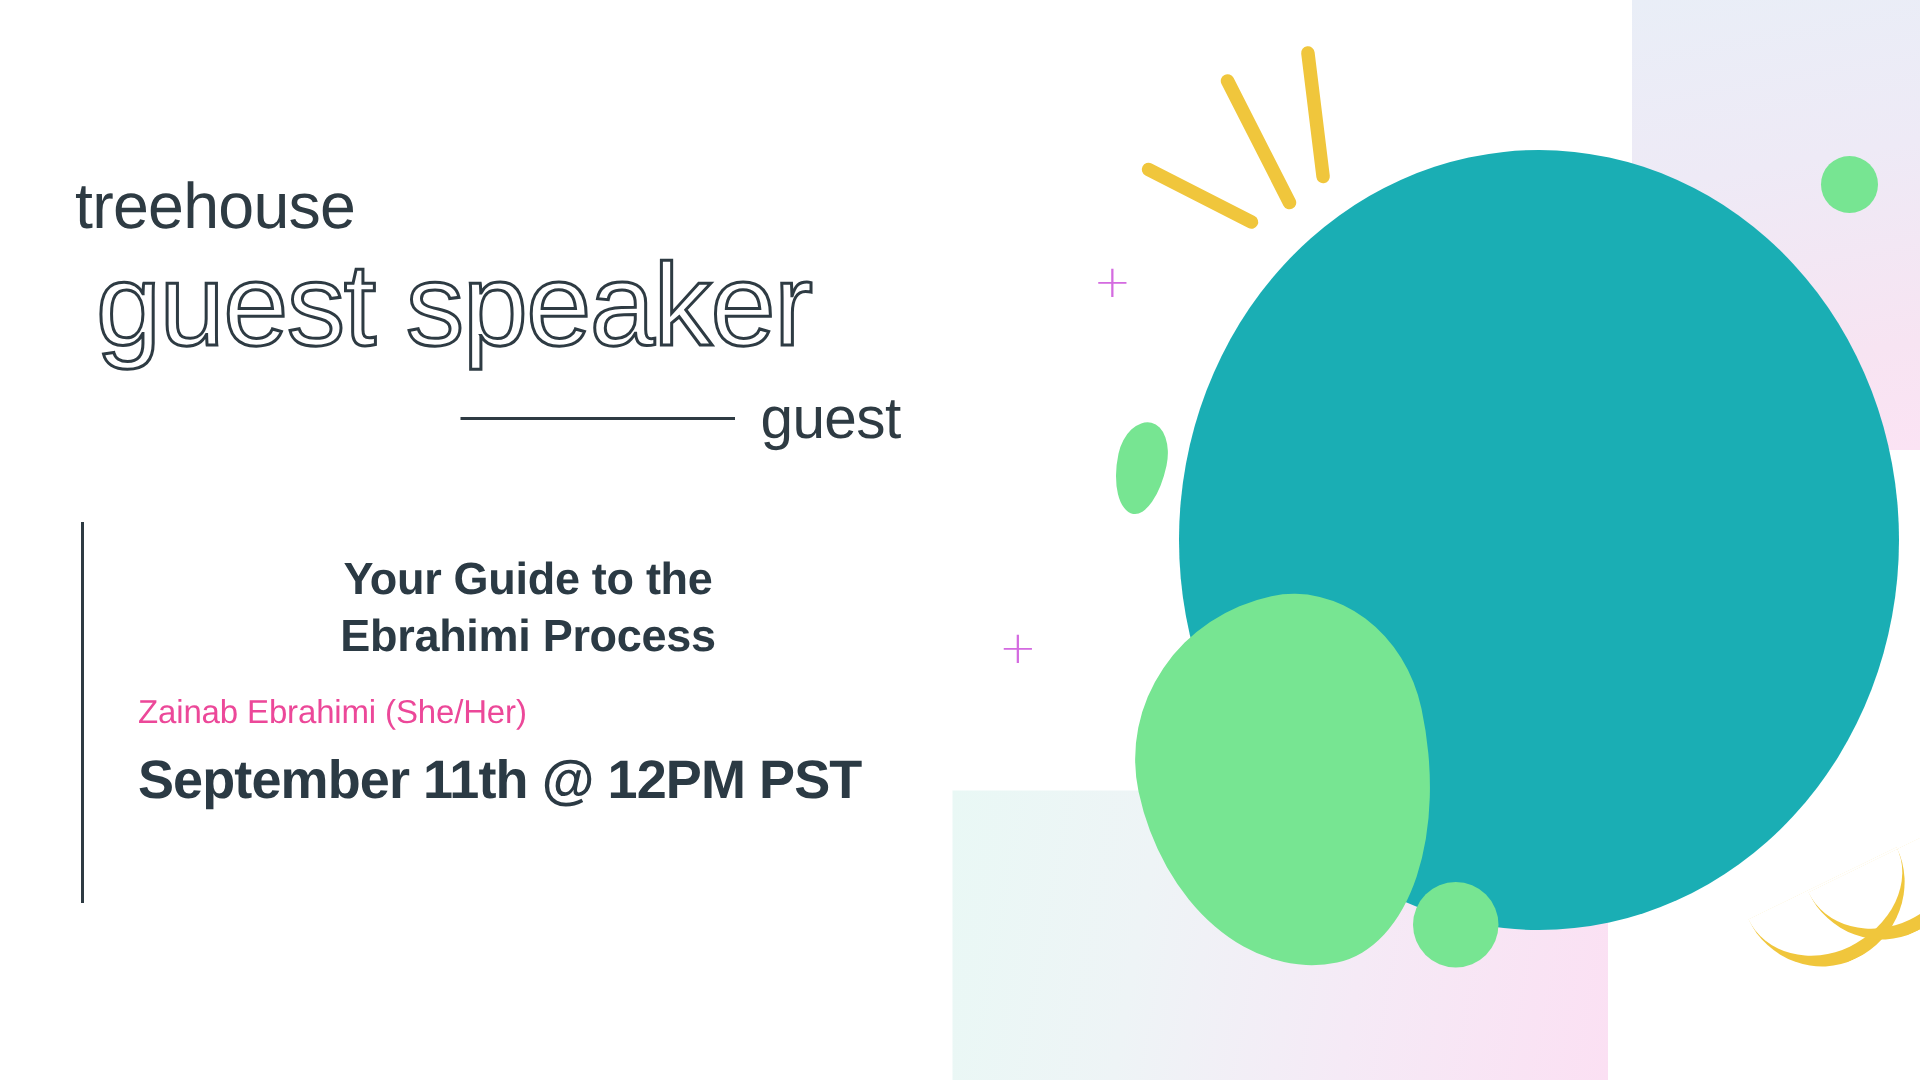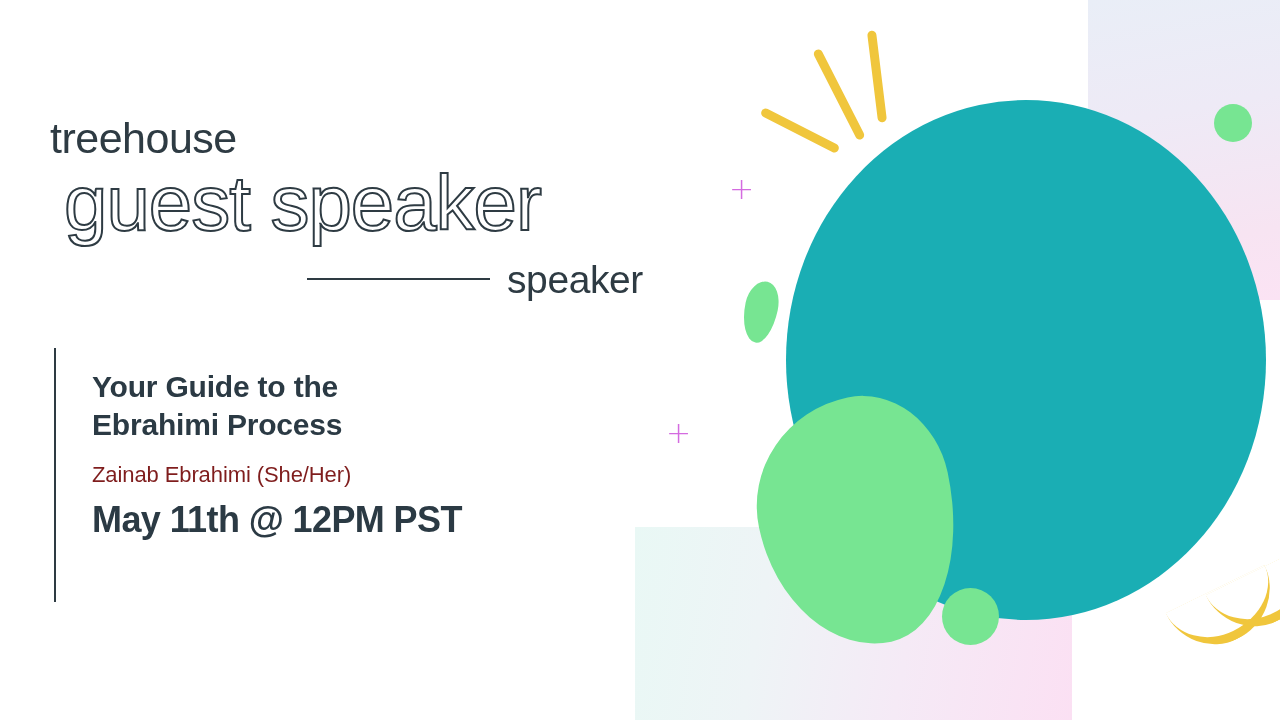--- a/index.html
+++ b/index.html
@@ -102,25 +102,25 @@
     font-size:39px;font-weight:400;color:#2e3b43;line-height:1;letter-spacing:-0.4px;
   }
 
   .vrule{
     position:absolute;left:54px;top:348px;width:2px;height:254px;background:#2e3b43;
   }
 
   .info{position:absolute;left:92px;top:368px;width:520px;}
   .info-title{
     font-size:30px;font-weight:600;color:#2b3a44;line-height:1.28;
-    letter-spacing:-0.2px;margin:0 0 14px 0;
+    letter-spacing:-0.2px;margin:0 0 14px 0;text-align:center;
   }
   .info-title span{display:block;}
   .info-sub{
-    font-size:22px;font-weight:400;color:#7f1d1d;line-height:1.42;
+    font-size:22px;font-weight:400;color:#ec4899;line-height:1.42;
     letter-spacing:-0.1px;margin:12px 0 10px 0;
   }
   .info-sub span{display:block;}
   .info-date{
     font-size:36px;font-weight:700;color:#2b3a44;line-height:1.1;
     letter-spacing:-0.6px;margin:0;
   }
 </style>
 </head>
 <body>
@@ -150,29 +150,29 @@
 
   <div class="deco plus plus-1">+</div>
   <div class="deco plus plus-2">+</div>
 
   <div class="brand">treehouse</div>
 
   <div class="headline">guest speaker</div>
 
   <div class="series-row">
     <div class="series-rule"></div>
-    <div class="series-word">speaker</div>
+    <div class="series-word">guest</div>
   </div>
 
   <div class="vrule"></div>
 
   <div class="info">
     <div class="info-title">
       <span>Your Guide to the</span>
       <span>Ebrahimi Process</span>
     </div>
     <div class="info-sub">
       <span>Zainab Ebrahimi (She/Her)</span>
     </div>
-    <div class="info-date">May 11th @ 12PM PST</div>
+    <div class="info-date">September 11th @ 12PM PST</div>
   </div>
 
 </div>
 
 </body></html>

